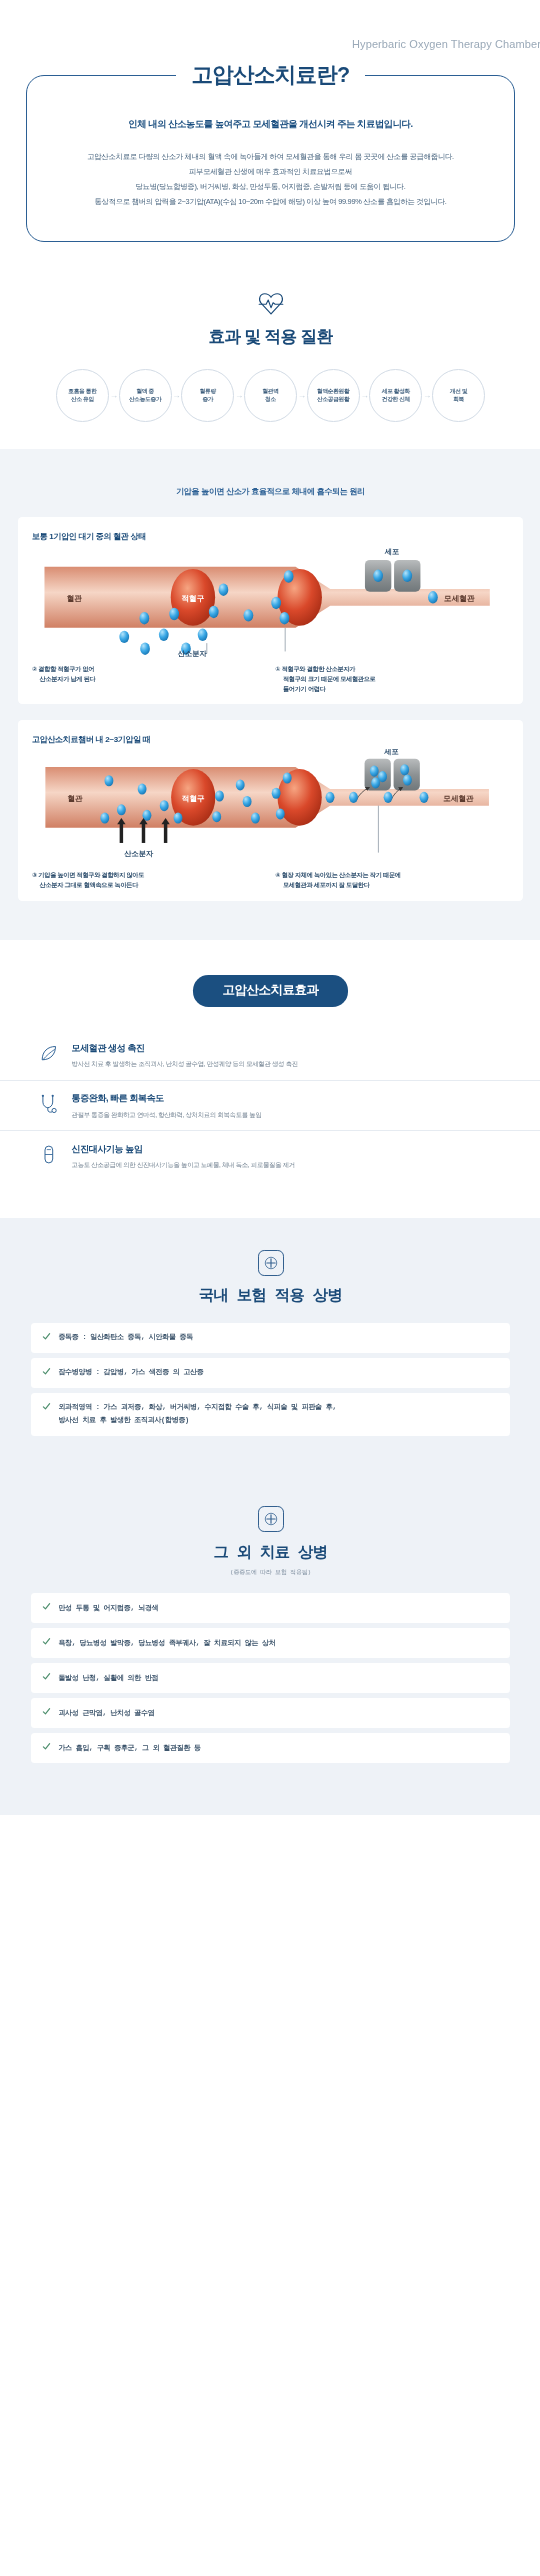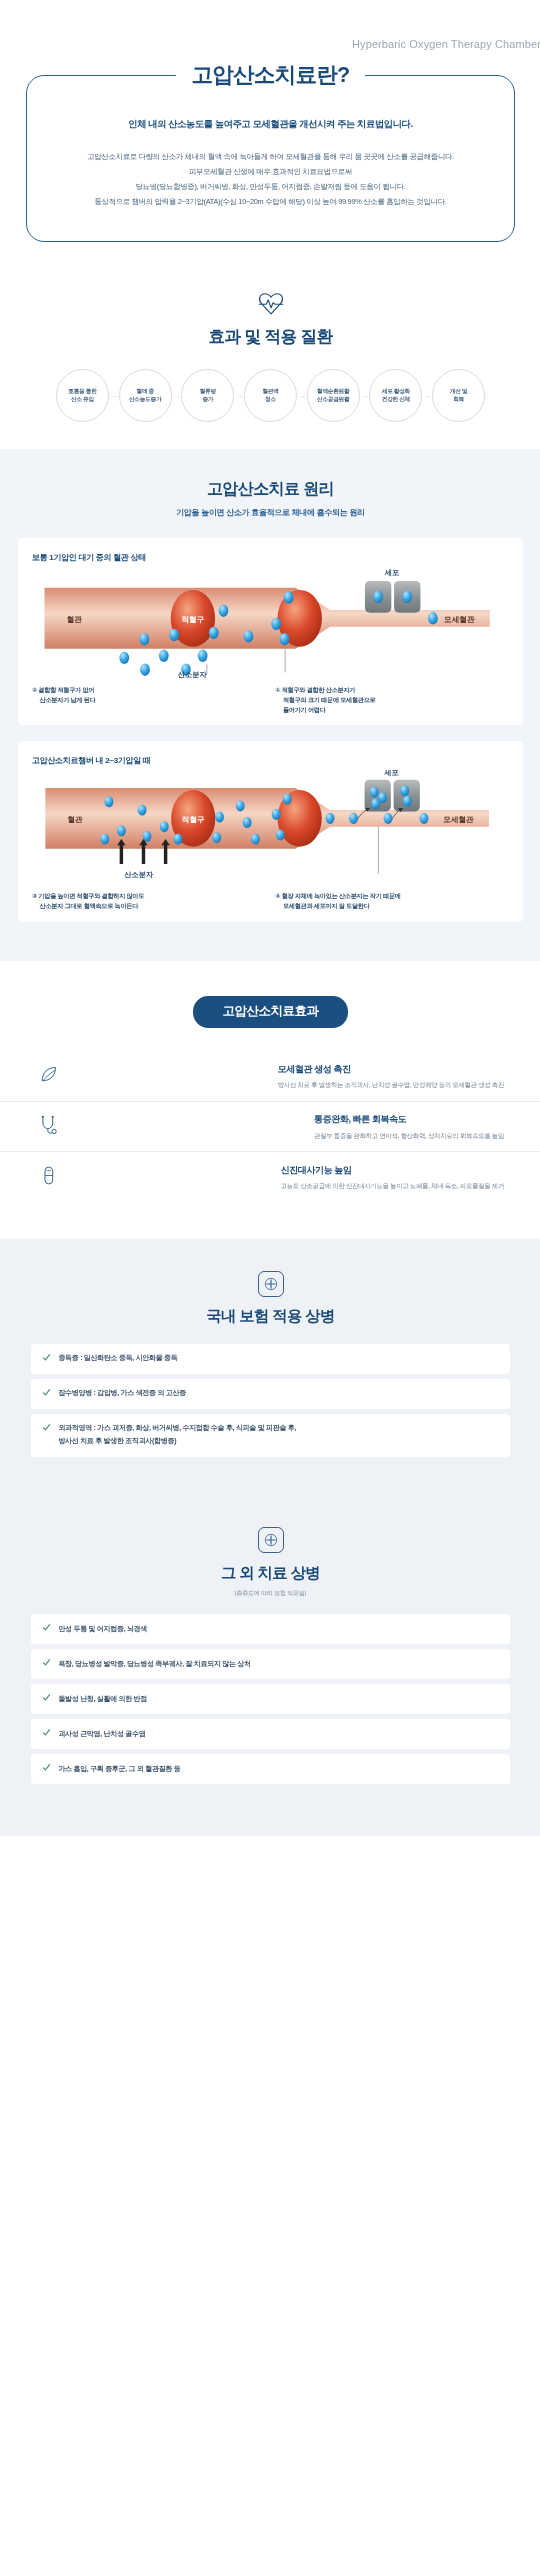--- a/index.html
+++ b/index.html
@@ -61,29 +61,29 @@
   .ann-row { display:flex; gap: 9.7px; margin-top: 5.5px; }
   .ann { flex:1; font-size: 6.2px; color:#2b4c6b; line-height:1.55; letter-spacing:-0.3px; font-weight:600;}
 
   
   .sec-effect { background:#ffffff; padding: 35px 0 37px; }
   .pill-title {
     display:block; width: 155px; margin: 0 auto 23.6px; text-align:center;
     background:#1b4f80; color:#fff; border-radius: 15.3px; padding: 7.6px 0;
     font-size: 12.5px; font-weight: 800; letter-spacing:-0.5px;
   }
-  .eff-item { display:flex; align-items:flex-start; gap: 11px; padding: 11px 37px; justify-content: space-between; }
+  .eff-item { display:flex; align-items:flex-start; gap: 11px; padding: 11px 37px; }
   .eff-item + .eff-item { border-top: 0.7px solid #e6ebf1; }
   .eff-ico { flex:0 0 23.6px; height: 23.6px; display:flex; align-items:center; justify-content:center; }
   .eff-txt { padding-top: 0.7px; }
   .eff-h { font-size: 9px; font-weight: 800; color:#1a4a78; letter-spacing:-0.4px; }
   .eff-d { font-size: 6.4px; color:#6b7c8c; margin-top: 4.2px; letter-spacing:-0.3px; line-height:1.5;}
 
   
-  .sec-list { background:#eef2f7; padding: 32px 12px 33px; text-align:center; }
+  .sec-list { background:#eef2f7; padding: 32px 12px 33px; text-align:center;font-family:Liberation Mono, monospace; }
   .sec-list.alt { background:#eef2f7; }
   .badge-ico {
     width: 26px; height: 26px; margin: 0 auto 9.7px; border: 0.9px solid #33608f;
     border-radius: 6.2px; display:flex; align-items:center; justify-content:center;
   }
   .list-title { font-size: 15.3px; font-weight: 800; color:#1a4a78; letter-spacing:-0.6px; }
   .list-note { font-size: 6px; color:#7d8d9e; margin-top: 4.9px; letter-spacing:-0.2px; }
   .check-wrap { margin: 16.6px 19.4px 0; text-align:left; }
   .check-row {
     background:#ffffff; border-radius: 3.5px; padding: 8.3px 11px;
@@ -156,21 +156,20 @@
       </div>
       <div class="flow-arrow">→</div>
       <div class="flow-node">
         <span>개선 및</span>
         <span>회복</span>
       </div>
     </div>
   </section>
 
   <section class="sec-principle">
-    <h2 class="sec-title">고압산소치료 원리</h2>
     <div class="sec-subtitle">기압을 높이면 산소가 효율적으로 체내에 흡수되는 원리</div>
 
     <div class="diagram-card">
       <div class="diag-label">보통 1기압인 대기 중의 혈관 상태</div>
       <div class="diag-svgwrap">
         <svg width="480" height="111" viewBox="0 0 692 160">
           <defs>
             <linearGradient id="vg1" x1="0" y1="0" x2="0" y2="1">
               <stop offset="0%" stop-color="#d98d72"></stop>
               <stop offset="42%" stop-color="#f6d6c6"></stop>

